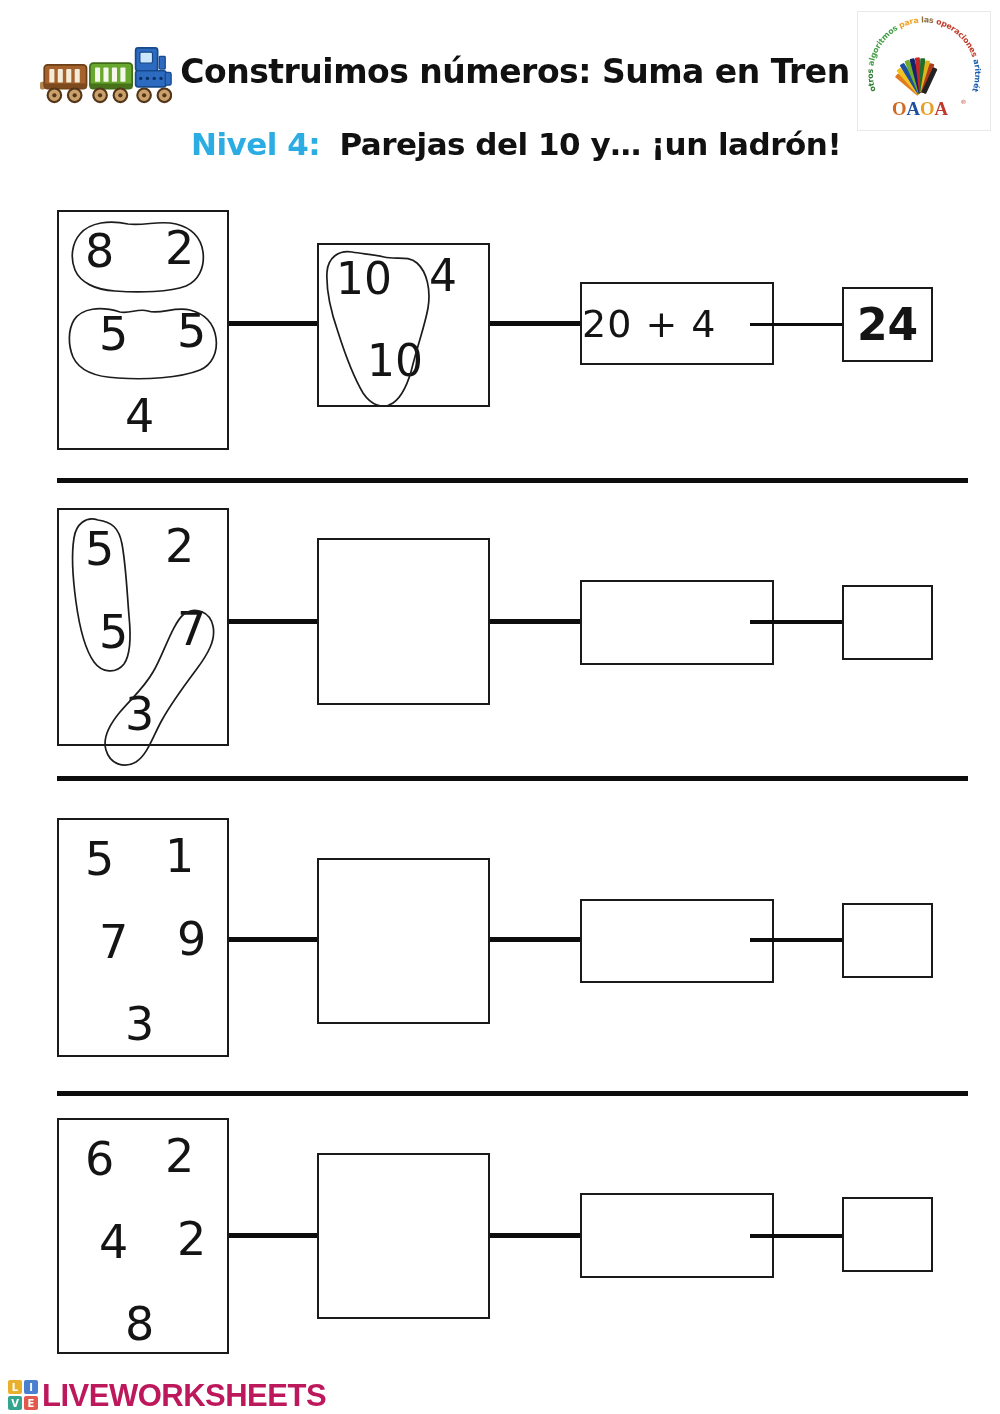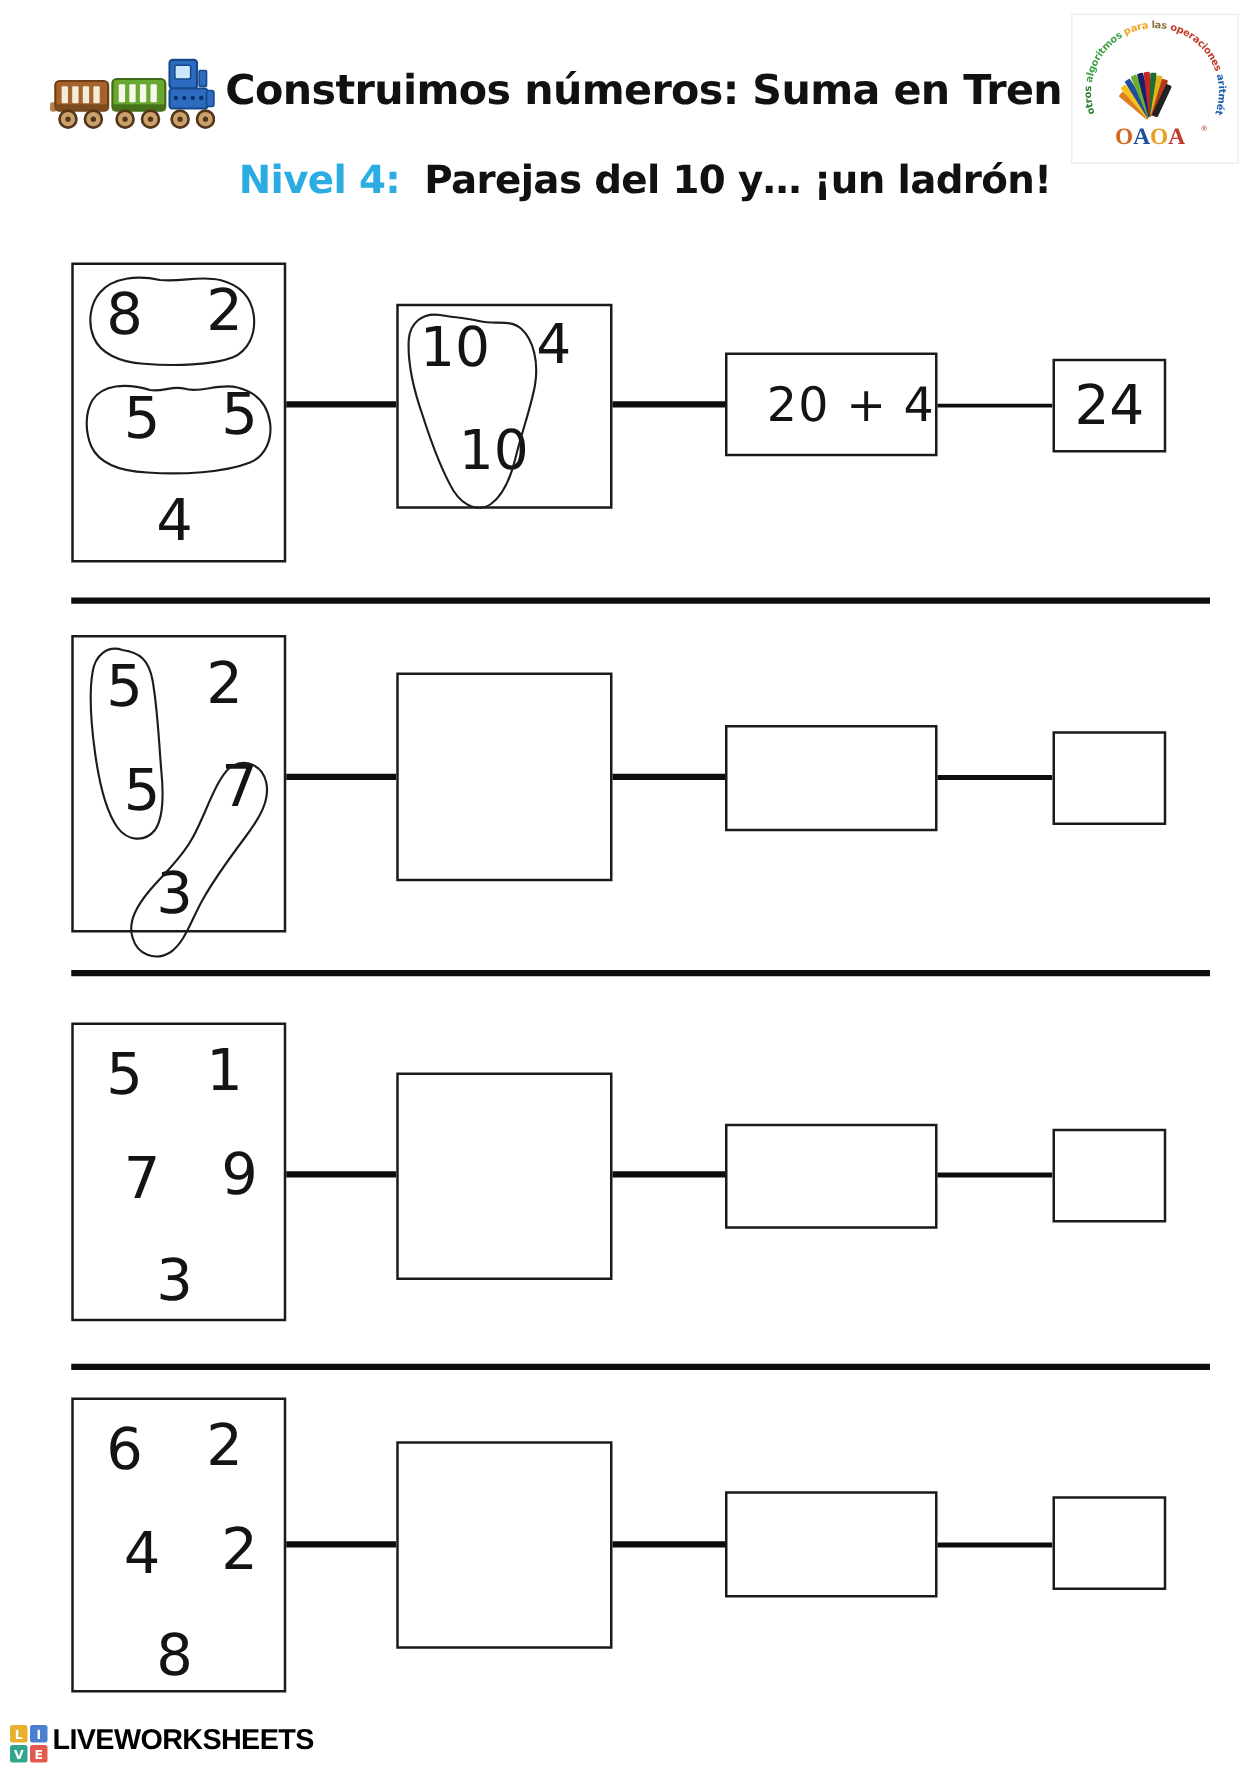--- a/index.html
+++ b/index.html
@@ -17,35 +17,35 @@
   .oaoa{position:absolute;left:858px;top:12px;width:132px;height:118px;background:#fff;
         outline:1px solid #e9e9e9;}
 
   
   .box{position:absolute;background:#fff;border:2px solid #1a1a1a;box-sizing:border-box;}
   .hline{position:absolute;background:#0d0d0d;}
   .divider{position:absolute;left:57px;width:911px;height:5px;background:#0d0d0d;}
 
   .given{left:57px;width:172px;}
   .pairs{left:317px;width:173px;padding-left:28px;}
-  .expr{left:580px;width:170px;display:flex;align-items:center;justify-content:flex-end;
+  .expr{left:580px;width:194px;display:flex;align-items:center;justify-content:flex-start;
         font-size:38px;letter-spacing:1px;}
   .result{left:842px;width:91px;display:flex;align-items:center;justify-content:center;
           font-size:44px;}
 
   .gnum{position:absolute;font-size:46px;line-height:1;color:#141414;}
   .p1{left:26px;top:16px;} .p2{left:106px;top:13px;}
   .p3{left:40px;top:99px;} .p4{left:118px;top:96px;}
   .p5{left:66px;top:181px;}
   .q1{left:17px;top:12px;font-size:44px;} .q2{left:110px;top:9px;font-size:44px;}
   .q3{left:48px;top:94px;font-size:44px;}
 
   
   .r1-b1{top:210px;height:240px;} .r1-b2{top:243px;height:164px;}
-  .r1-b3{top:282px;height:83px;}  .r1-b4{top:287px;height:75px;}
+  .r1-b3{top:282px;height:83px;}  .r1-b4{top:287px;height:75px;font-weight:bold;}
   .r1-c1{left:229px;top:321px;width:88px;height:5px;}
   .r1-c2{left:490px;top:321px;width:90px;height:5px;}
   .r1-c3{left:750px;top:323px;width:92px;height:3px;}
   
   .r2-b1{top:508px;height:238px;} .r2-b2{top:538px;height:167px;}
   .r2-b3{top:580px;height:85px;}  .r2-b4{top:585px;height:75px;}
   .r2-c1{left:229px;top:619px;width:88px;height:5px;}
   .r2-c2{left:490px;top:619px;width:90px;height:5px;}
   .r2-c3{left:750px;top:620px;width:92px;height:4px;}
   
@@ -60,22 +60,22 @@
   .r4-c1{left:229px;top:1233px;width:88px;height:5px;}
   .r4-c2{left:490px;top:1233px;width:90px;height:5px;}
   .r4-c3{left:750px;top:1234px;width:92px;height:4px;}
 
   .div1{top:478px;} .div2{top:776px;} .div3{top:1091px;}
 
   .loops{position:absolute;left:0;top:0;width:1000px;height:1414px;pointer-events:none;z-index:5;}
 
   
   .brandicon{position:absolute;left:8px;top:1380px;width:31px;height:31px;}
-  .brandtext{position:absolute;left:42px;top:1378px;font-size:23px;font-weight:800;
-             letter-spacing:-0.5px;color:#000000;font-family:"Liberation Sans","DejaVu Sans",sans-serif;}
+  .brandtext{position:absolute;left:42px;top:1378px;font-size:31px;font-weight:800;
+             letter-spacing:-0.5px;color:#be185d;font-family:"Liberation Sans","DejaVu Sans",sans-serif;}
 </style>
 </head>
 <body>
 
 <div class="page">
 
   <svg class="train" viewBox="0 0 156 72">
     <rect x="0" y="44" width="6" height="9" rx="2" fill="#b5854f"></rect>
     <rect x="5" y="24" width="50" height="28" rx="4" fill="#a5622d" stroke="#6e3f17" stroke-width="2"></rect>
     <rect x="11" y="29" width="6" height="16" rx="1" fill="#f4ecd9"></rect>

